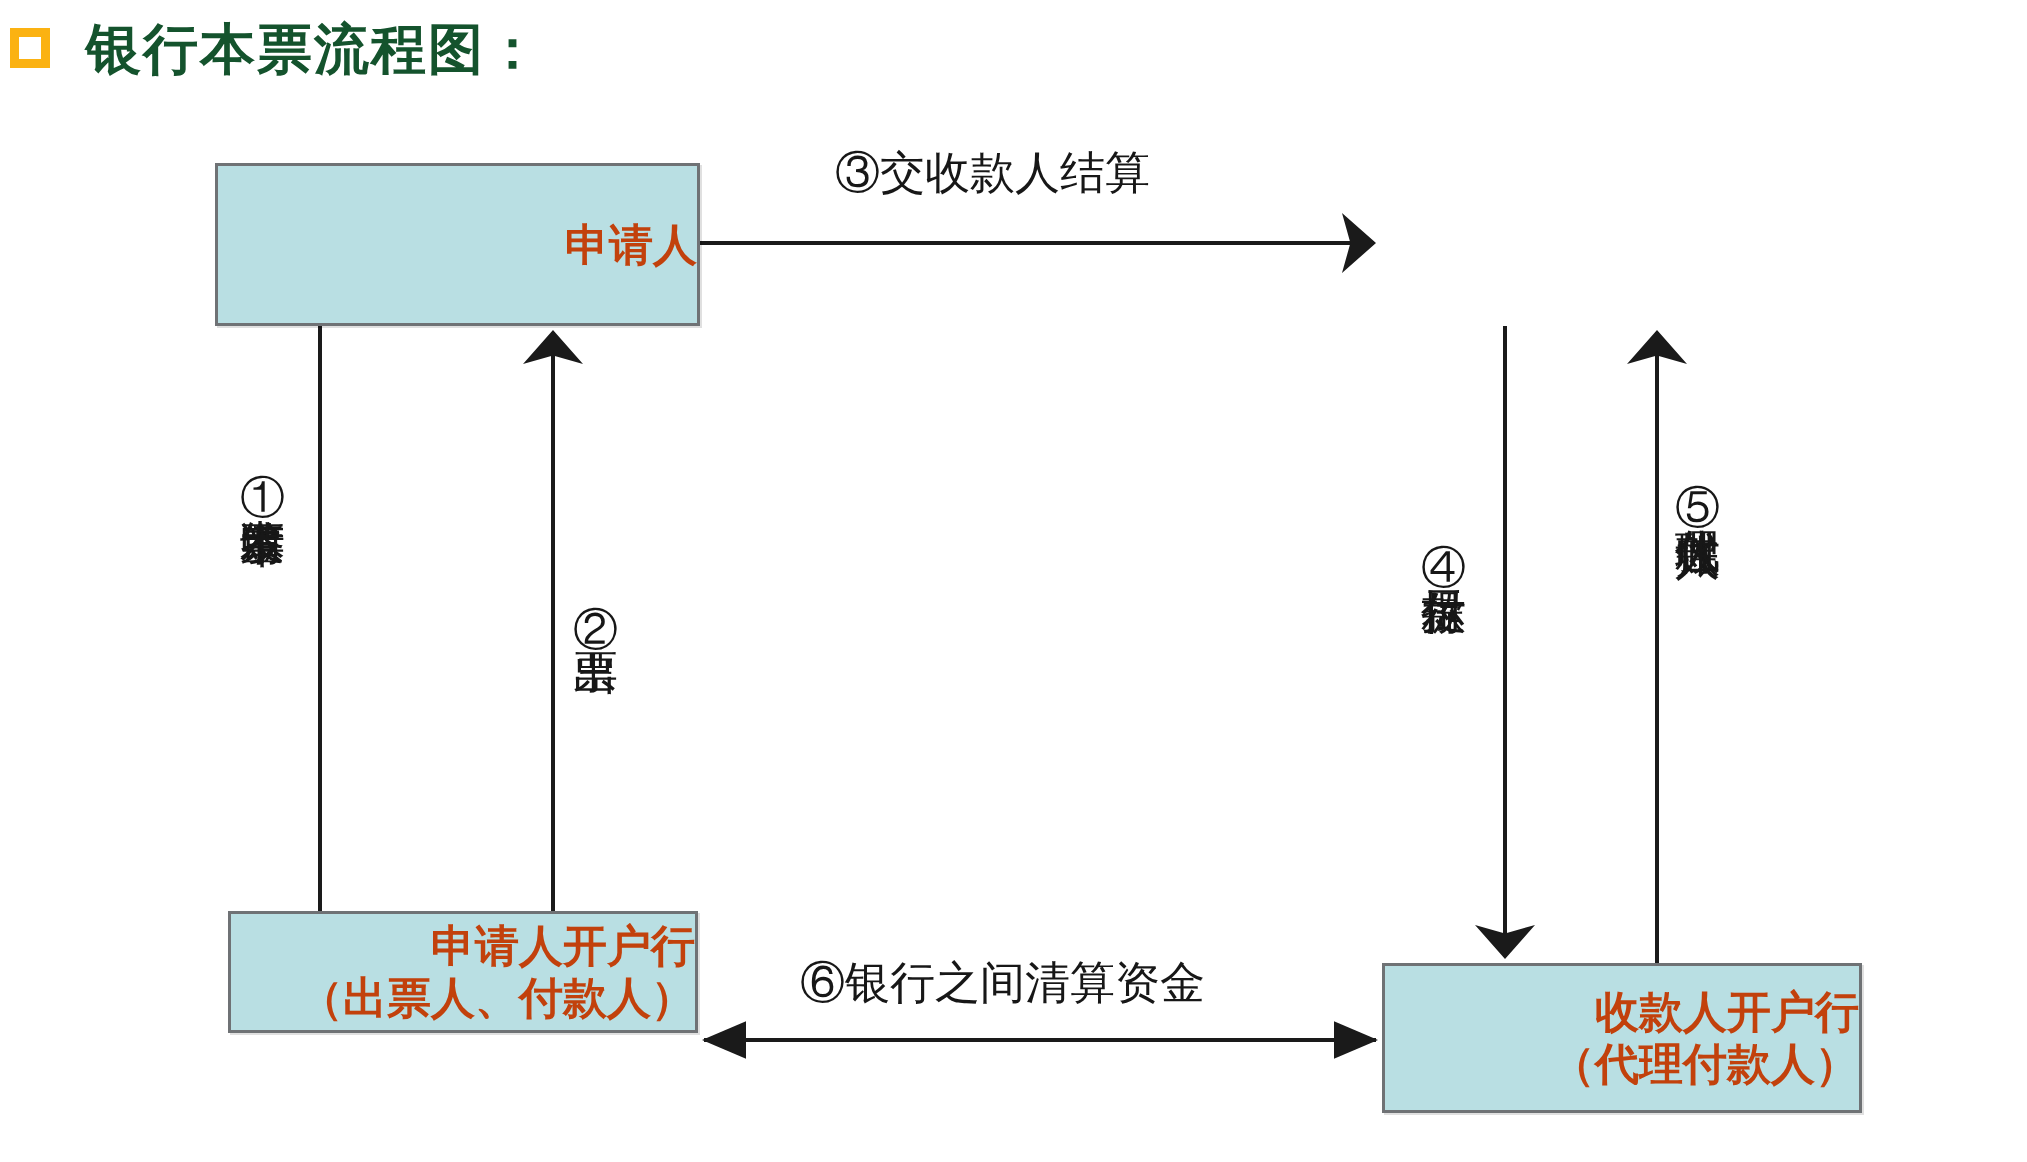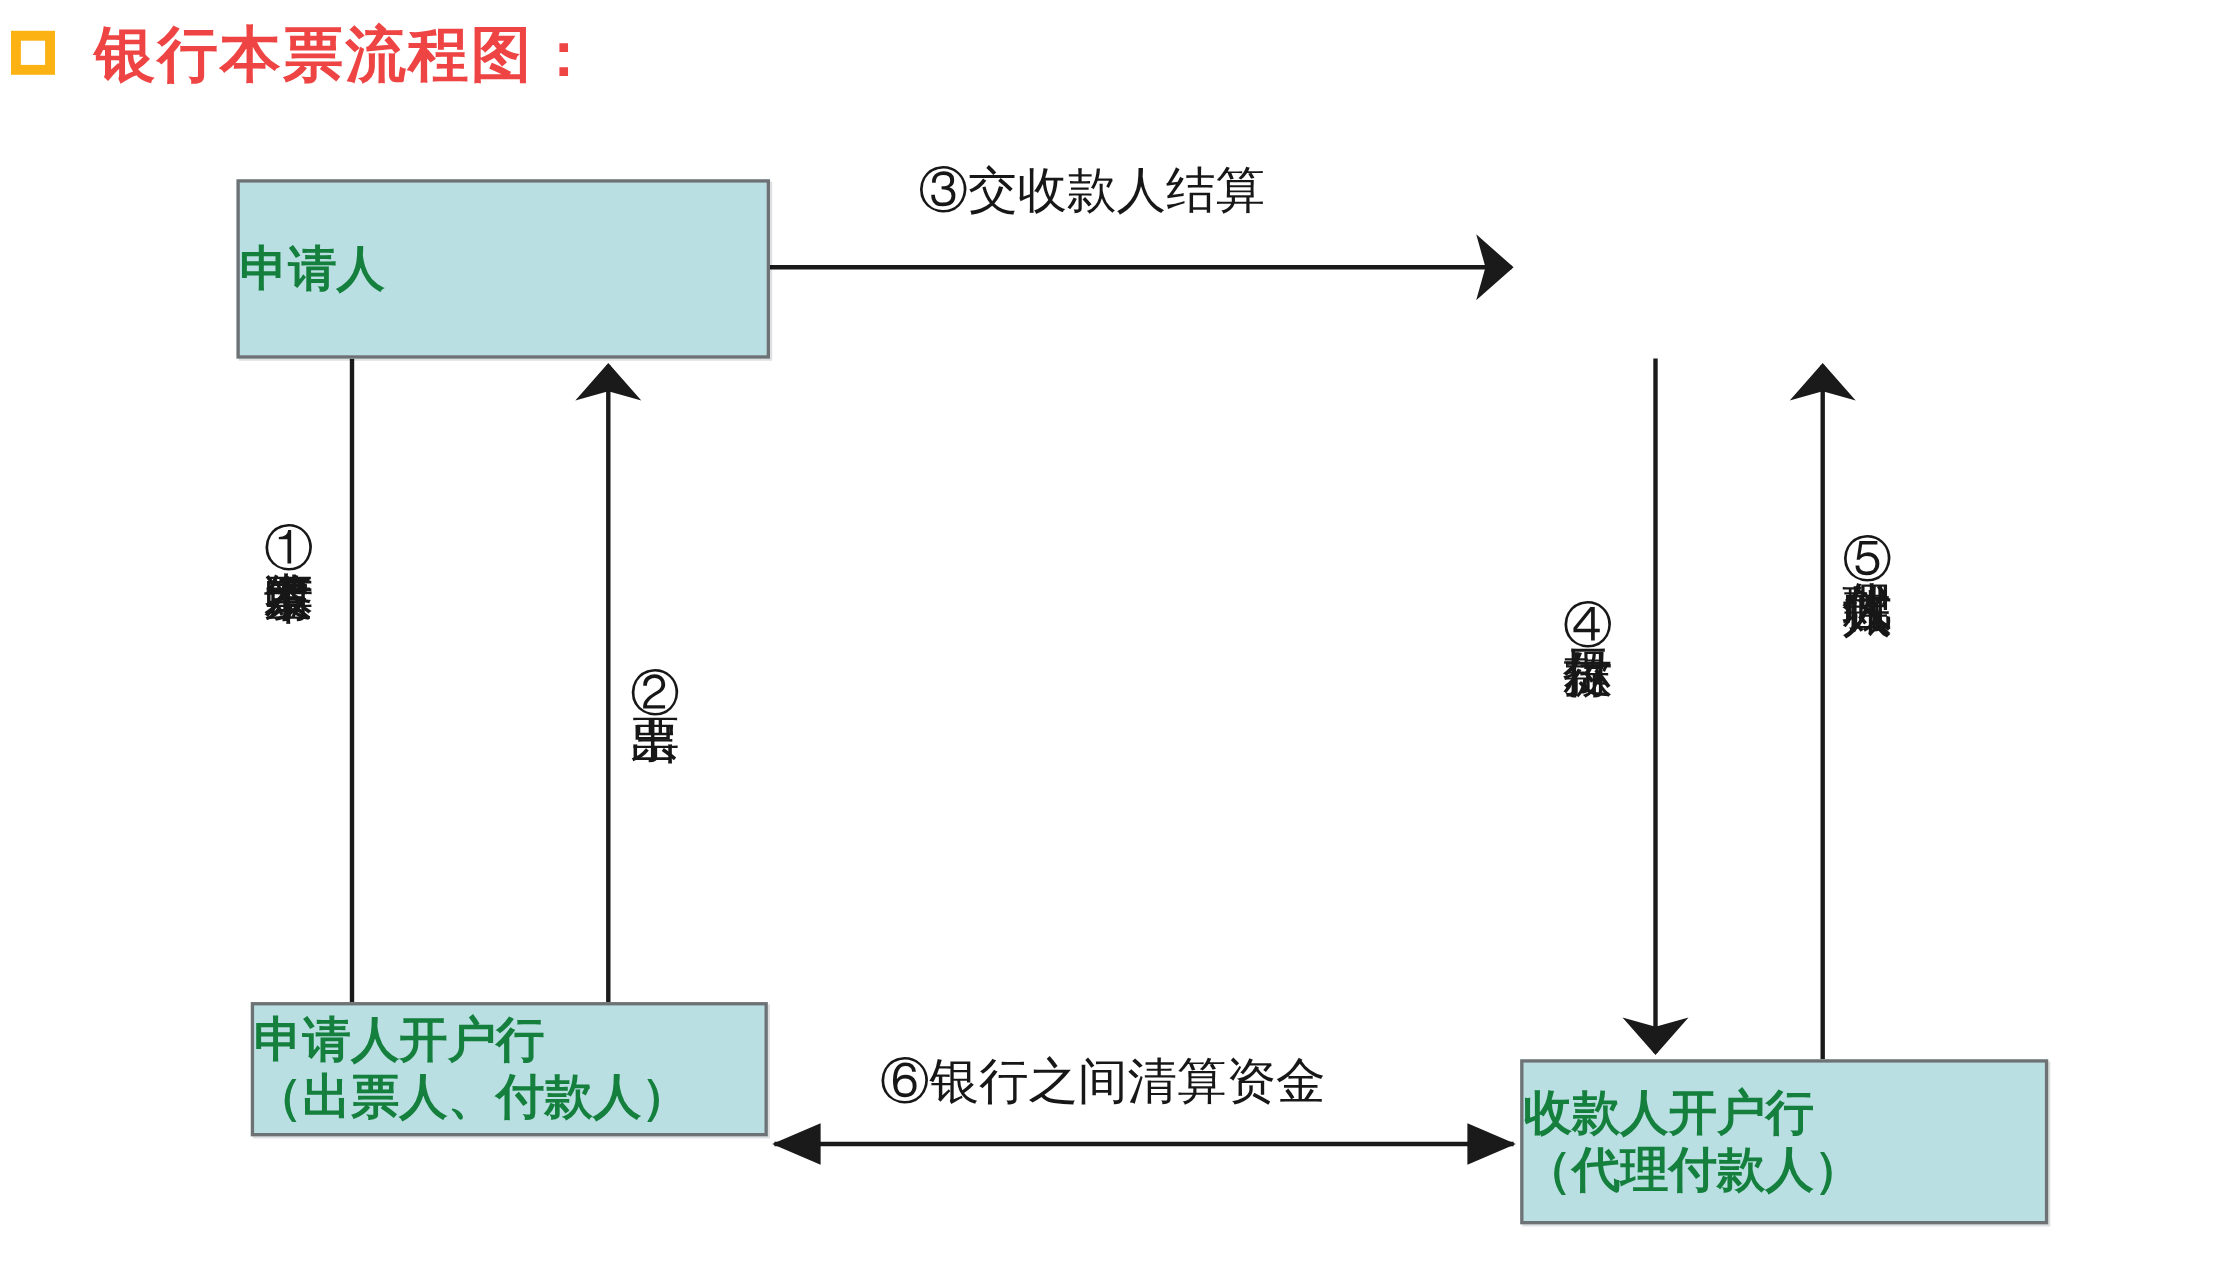--- a/index.html
+++ b/index.html
@@ -35,21 +35,21 @@
     margin-right: 36px;
     border: 9px solid #fbb212;
     background: #ffffff;
     box-sizing: border-box;
     flex: 0 0 auto;
   }
   .title-text {
     font-family: "DejaVu Serif", "Liberation Serif", serif;
     font-size: 55px;
     font-weight: 700;
-    color: #ef4444;
+    color: #14532d;
     letter-spacing: 2px;
     line-height: 1;
     white-space: nowrap;
   }
 
   
   #diagram {
     position: absolute;
     left: 0;
     top: 0;
@@ -58,25 +58,25 @@
   }
 
   
   .node {
     position: absolute;
     background: #b9dfe3;
     border: 3px solid #6f7275;
     box-sizing: border-box;
     display: flex;
     flex-direction: column;
-    align-items: flex-start;
+    align-items: flex-end;
     justify-content: center;
     font-family: "DejaVu Serif", "Liberation Serif", serif;
     font-weight: 700;
-    color: #15803d;
+    color: #c2410c;
     box-shadow: 2px 2px 0 rgba(0,0,0,0.12);
   }
   .node .line {
     font-size: 44px;
     line-height: 1.18;
     white-space: nowrap;
   }
   .node-tl { left: 215px; top: 163px;  width: 485px; height: 163px; }
   .node-tr { left: 1382px; top: 163px; width: 500px; height: 163px; }
   .node-bl { left: 228px; top: 911px;  width: 470px; height: 122px; }

